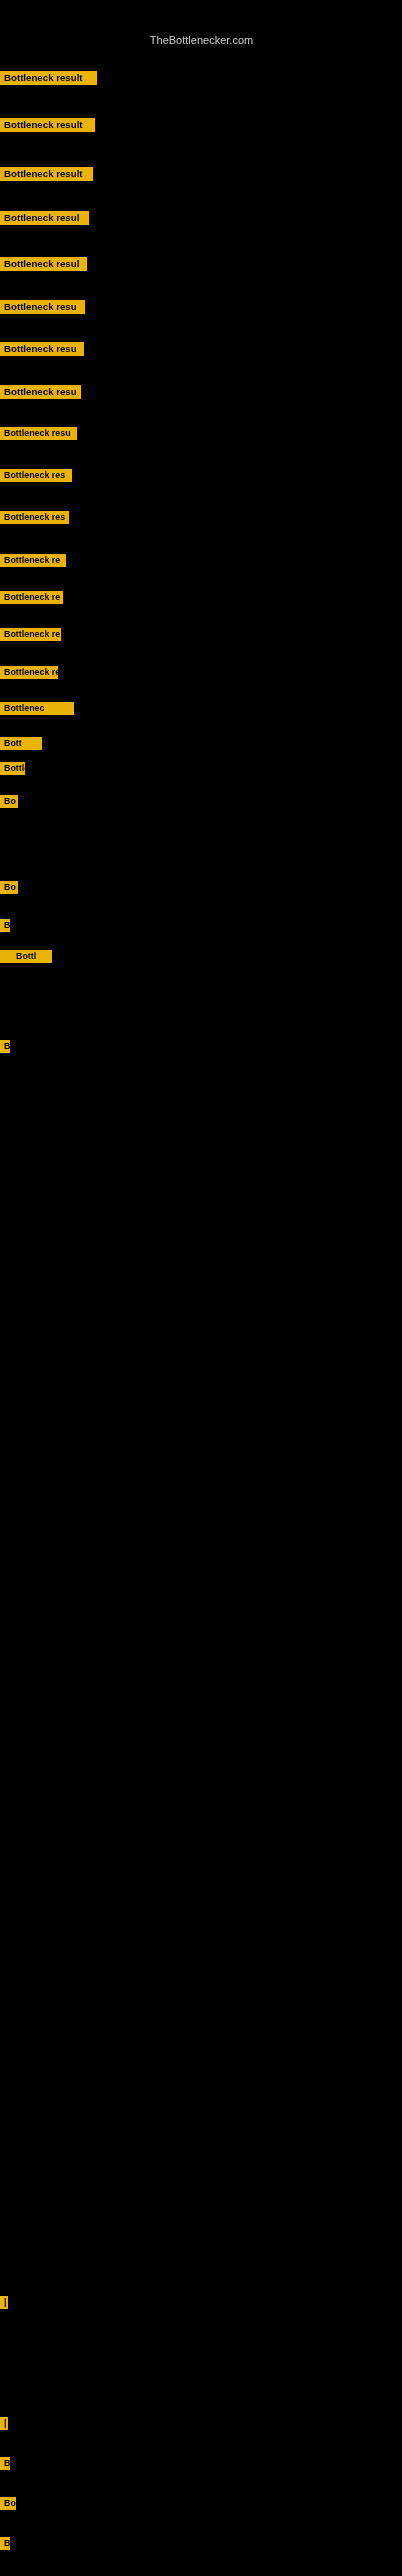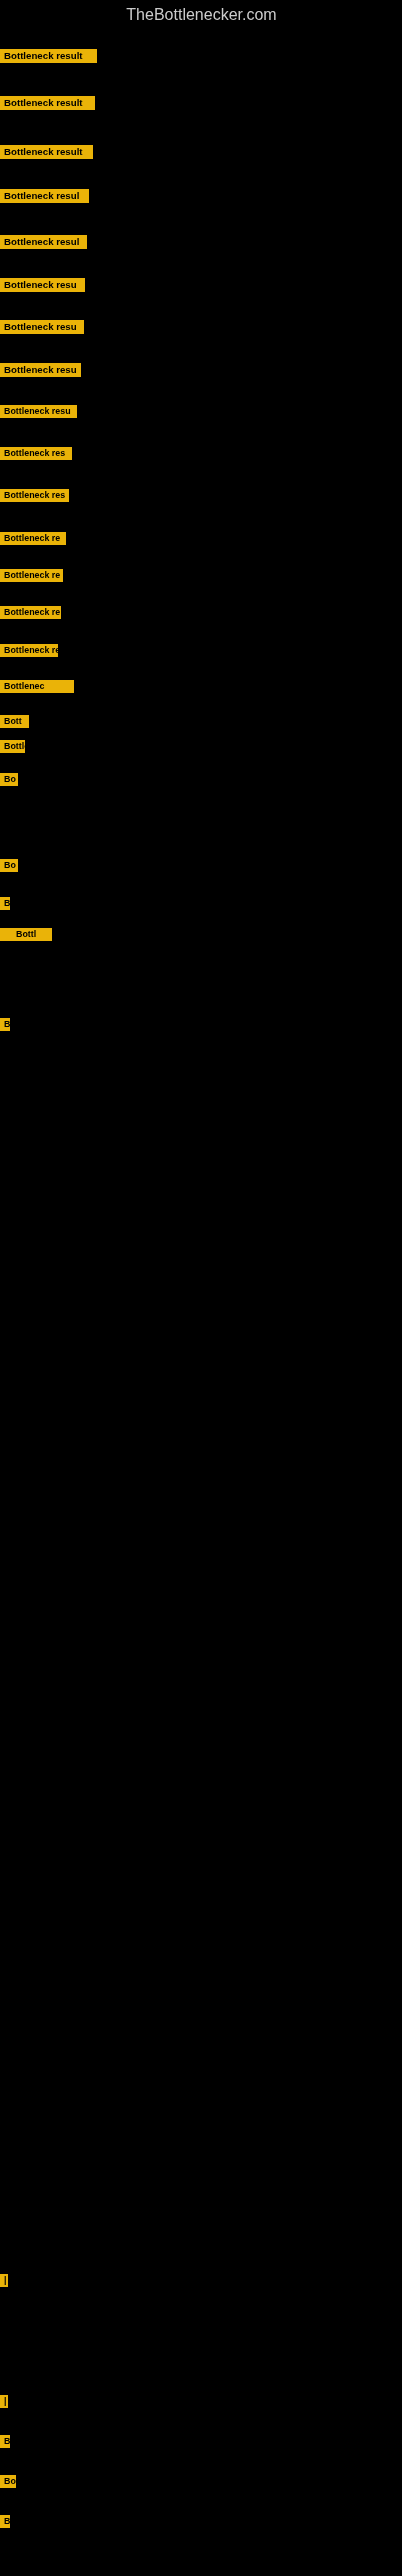--- a/index.html
+++ b/index.html
@@ -6,22 +6,23 @@
     body {
       background-color: #000;
       width: 403px;
       min-height: 2576px;
       font-family: Arial, sans-serif;
       position: relative;
     }
     .site-title {
       text-align: center;
       color: #ccc;
-      font-size: 16px;
+      font-size: 11px;
       padding: 6.4px 0 3.2px 0;
+      margin-top: 28px;
     }
     .bottleneck-label {
       display: inline-block;
       background-color: #eab308;
       color: #000;
       font-size: 9.7px;
       font-weight: bold;
       padding: 1.6px 4px;
       position: absolute;
       left: 0;
@@ -44,21 +45,21 @@
     <div class="bottleneck-label" style="top: 292px; width: 84px; font-size: 9.7px;">Bottleneck resu</div>
     <div class="bottleneck-label" style="top: 335px; width: 81px; font-size: 9.7px;">Bottleneck resu</div>
     <div class="bottleneck-label" style="top: 377px; width: 77px; font-size: 8.9px;">Bottleneck resu</div>
     <div class="bottleneck-label" style="top: 419px; width: 72px; font-size: 8.9px;">Bottleneck res</div>
     <div class="bottleneck-label" style="top: 461px; width: 69px; font-size: 8.9px;">Bottleneck res</div>
     <div class="bottleneck-label" style="top: 504px; width: 66px; font-size: 8.9px;">Bottleneck re</div>
     <div class="bottleneck-label" style="top: 541px; width: 63px; font-size: 8.9px;">Bottleneck re</div>
     <div class="bottleneck-label" style="top: 578px; width: 61px; font-size: 8.9px;">Bottleneck re</div>
     <div class="bottleneck-label" style="top: 616px; width: 58px; font-size: 8.9px;">Bottleneck re</div>
     <div class="bottleneck-label" style="top: 652px; width: 74px; font-size: 8.9px;">Bottlenec</div>
-    <div class="bottleneck-label" style="top: 687px; width: 29px; font-size: 8.9px;">Bott</div>
+    <div class="bottleneck-label" style="top: 687px; width: 42px; font-size: 8.9px;">Bott</div>
     <div class="bottleneck-label" style="top: 712px; width: 25px; font-size: 8.9px;">Bottlene</div>
     <div class="bottleneck-label" style="top: 745px; width: 17.7px; font-size: 8.9px;">Bo</div>
     <div class="bottleneck-label" style="top: 831px; width: 17.7px; font-size: 8.9px;">Bo</div>
     <div class="bottleneck-label" style="top: 869px; width: 9.7px; font-size: 8.9px;">B</div>
     <div class="bottleneck-label" style="top: 900px; width: 52px; font-size: 8.9px; padding-left: 16px;">Bottl</div>
     <div class="bottleneck-label" style="top: 990px; width: 9.7px; font-size: 8.9px;">B</div>
     <div class="bottleneck-label" style="top: 2246px; width: 6.4px; font-size: 8.9px;">|</div>
     <div class="bottleneck-label" style="top: 2367px; width: 6.4px; font-size: 8.9px;">|</div>
     <div class="bottleneck-label" style="top: 2407px; width: 9.7px; font-size: 8.9px;">B</div>
     <div class="bottleneck-label" style="top: 2447px; width: 16px; font-size: 8.9px;">Bo</div>

